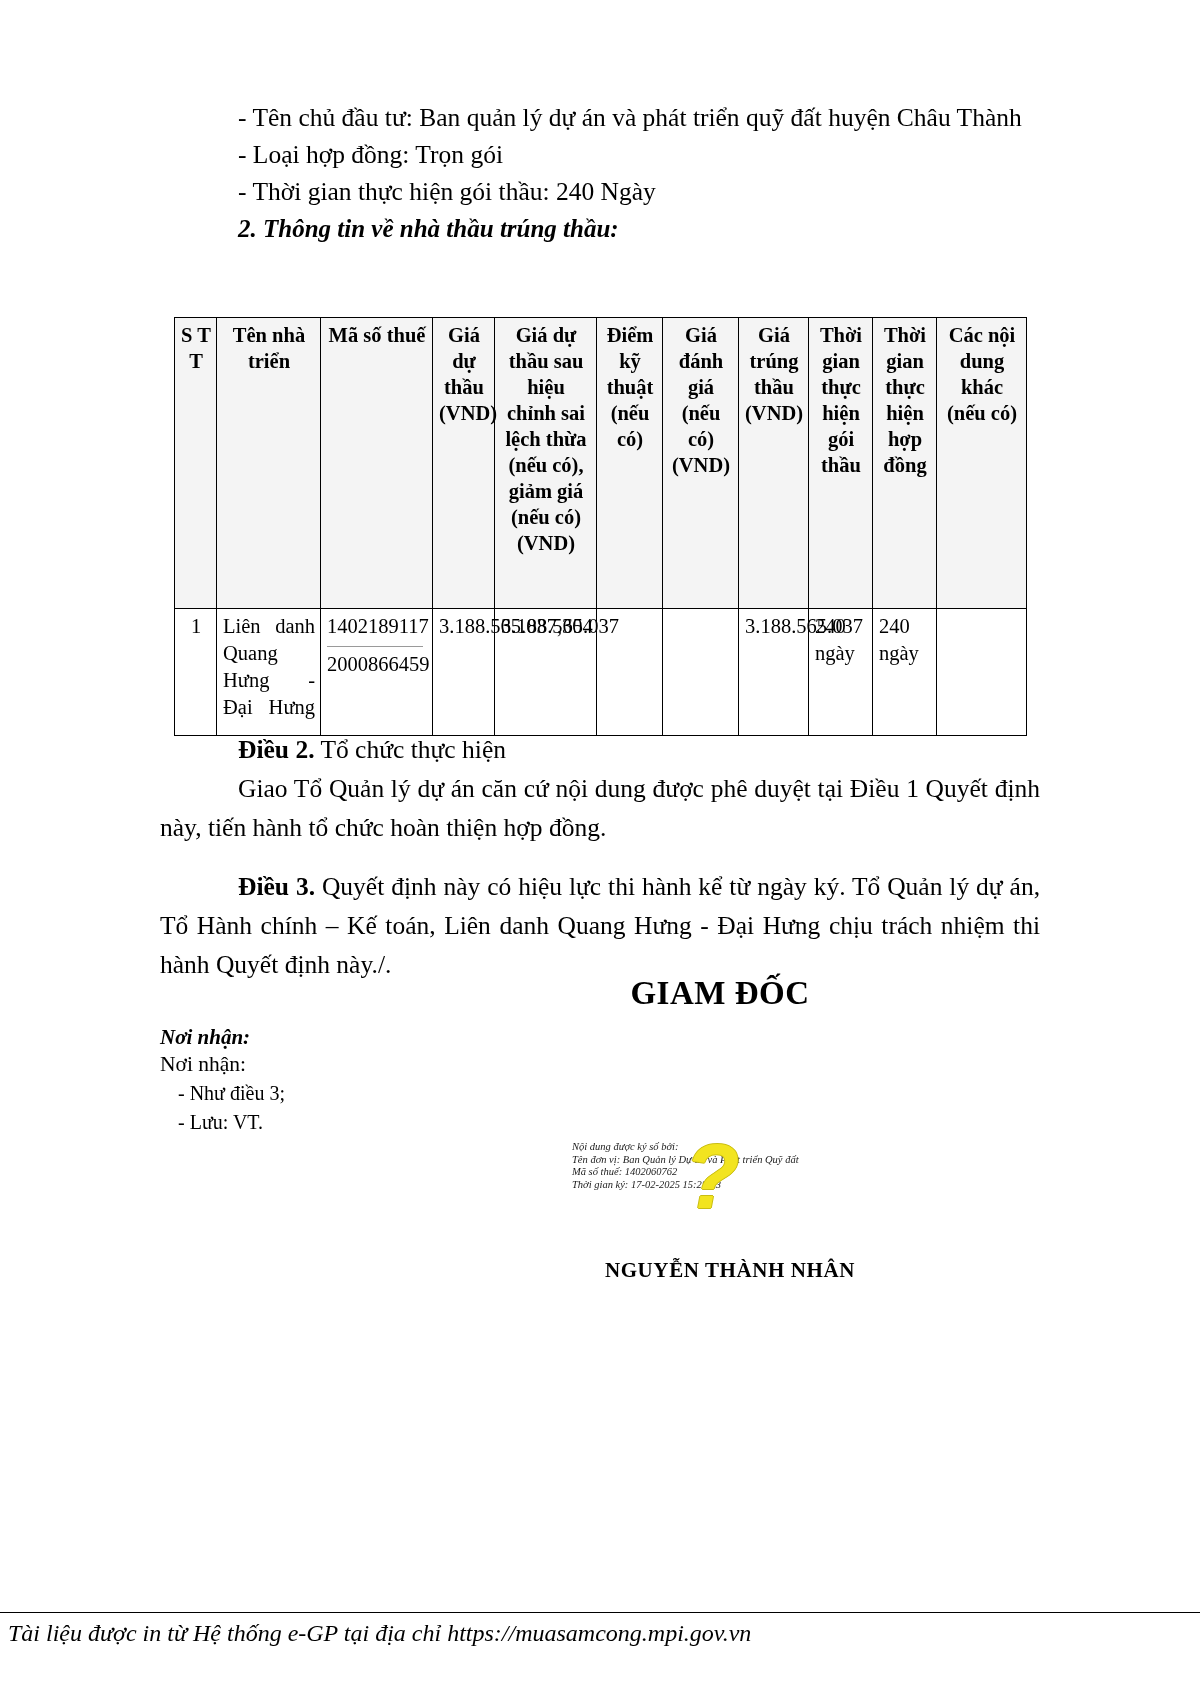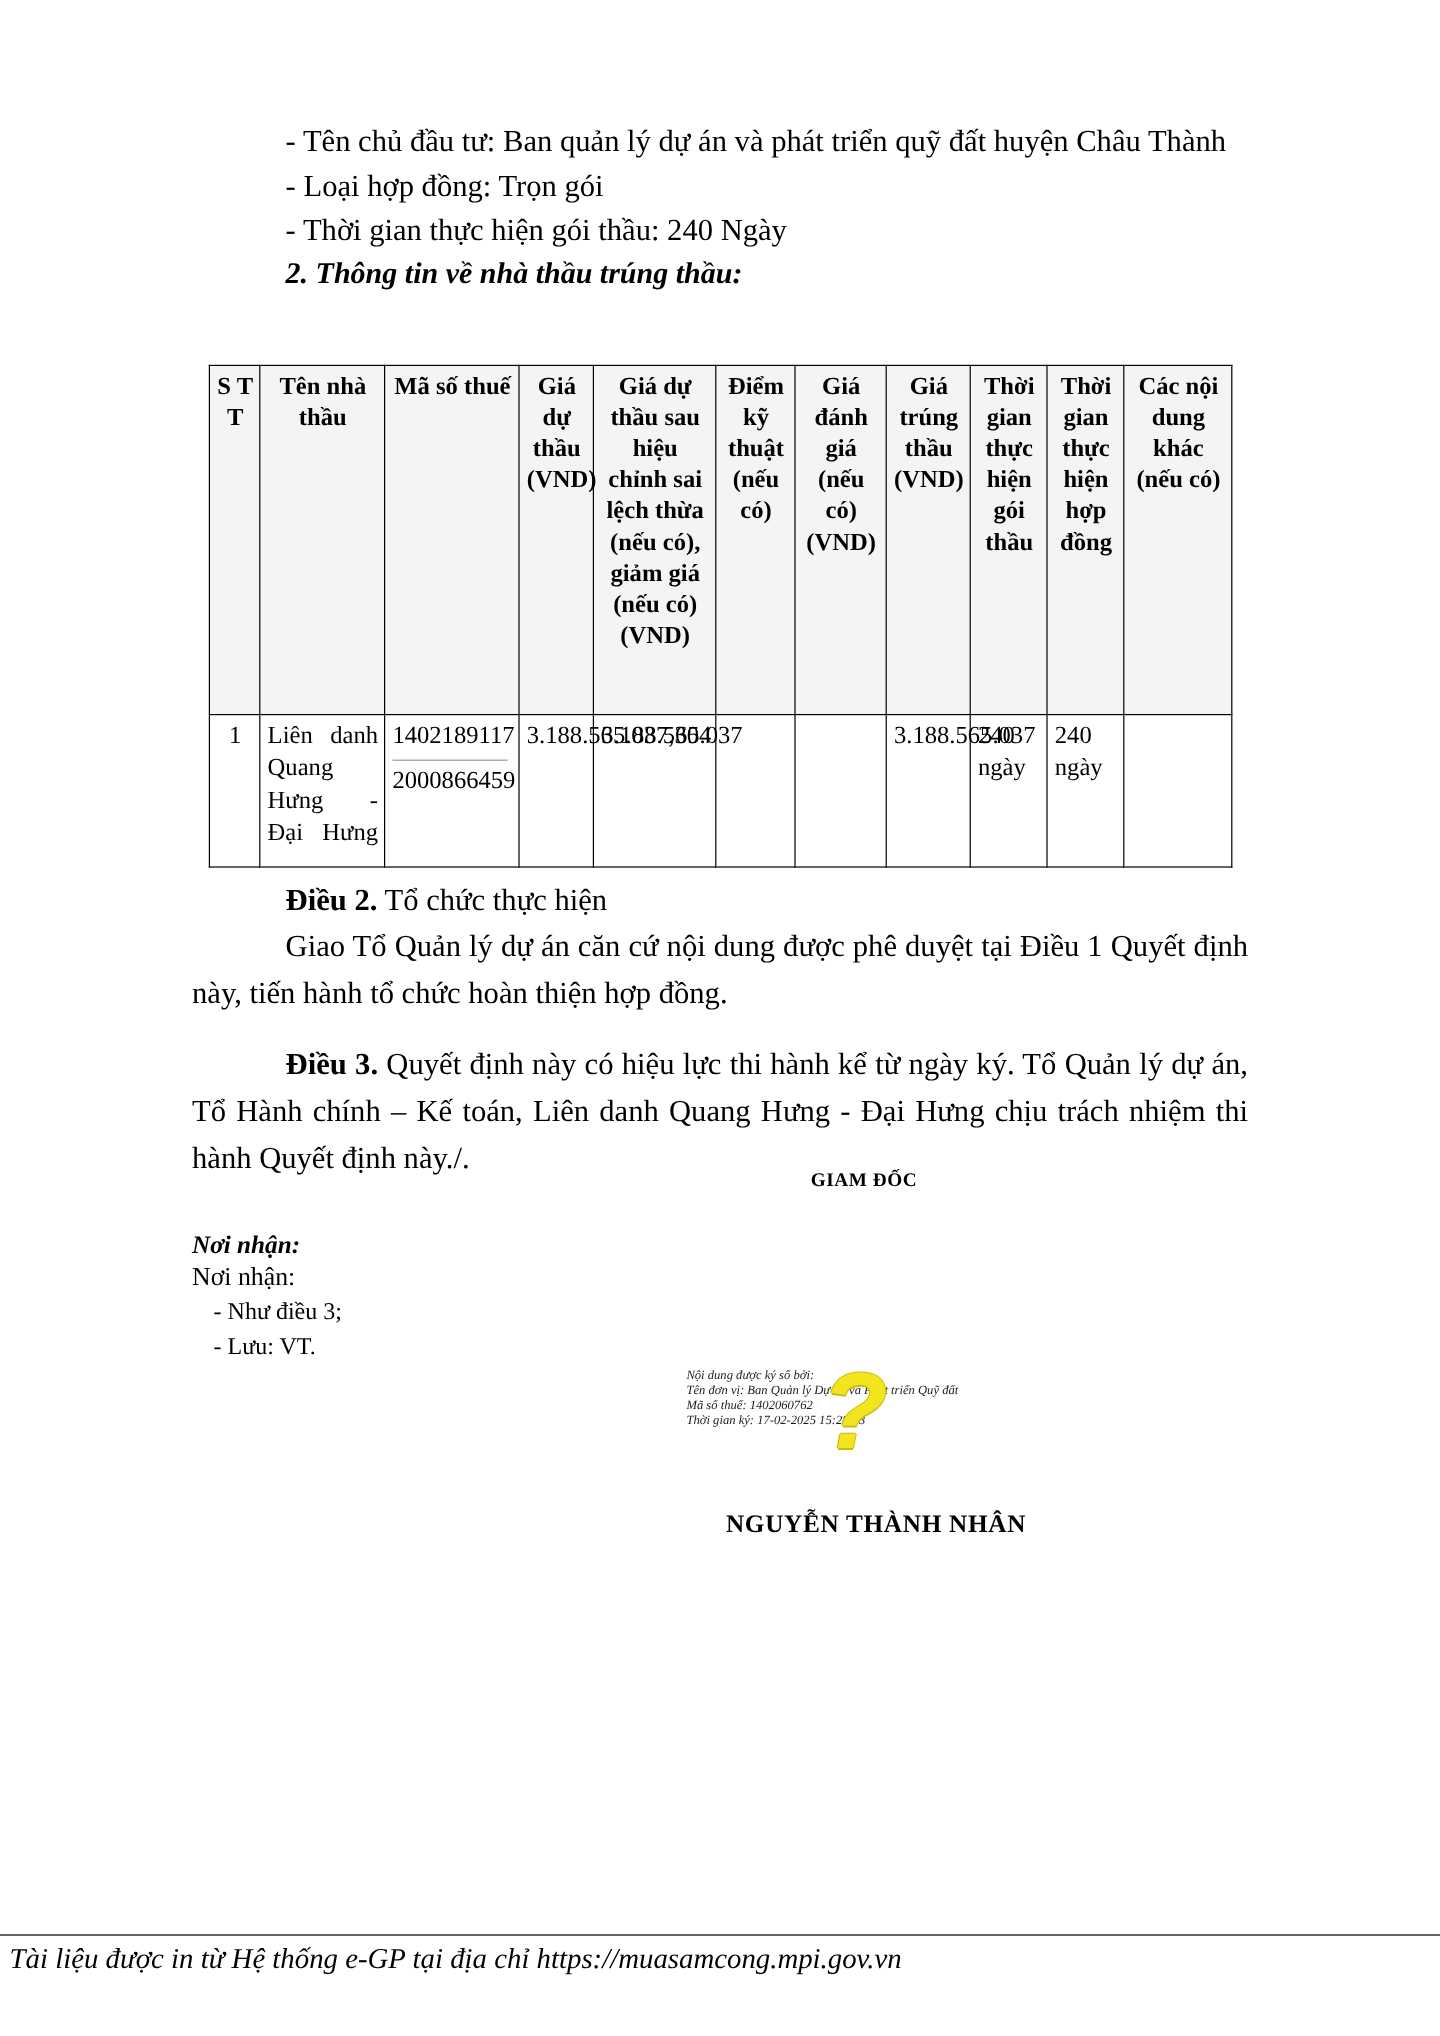--- a/index.html
+++ b/index.html
@@ -42,21 +42,21 @@
     text-indent: 78px;
     font-weight: bold;
     font-style: italic;
     font-size: 25px;
   }
 
   
   .bid-table-wrap {
     position: absolute;
     left: 162px;
-    top: 304px;
+    top: 317px;
     width: 852px;
     padding-left: 12px;
   }
   table.bid-table {
     border-collapse: collapse;
     width: 852px;
     table-layout: fixed;
   }
   table.bid-table th,
   table.bid-table td {
@@ -148,21 +148,21 @@
   }
   .noi-nhan-list li { margin-left: 18px; }
 
   .director-title {
     position: absolute;
     left: 560px;
     top: 975px;
     width: 320px;
     text-align: center;
     font-weight: bold;
-    font-size: 16px;
+    font-size: 33px;
     letter-spacing: 0.5px;
   }
   .director-name {
     position: absolute;
     left: 520px;
     top: 1258px;
     width: 420px;
     text-align: center;
     font-weight: bold;
     font-size: 21px;
@@ -241,21 +241,21 @@
           <col class="w-tech">
           <col class="w-eval">
           <col class="w-win">
         <col class="w-time1">
           <col class="w-time2">
           <col class="w-other">
       </colgroup>
       <thead>
         <tr>
           <th>S T T</th>
-          <th>Tên nhà thầu</th>
+          <th>Tên nhà triển</th>
           <th>Mã số thuế</th>
           <th>Giá dự thầu (VND)</th>
           <th>Giá dự thầu sau hiệu chỉnh sai lệch thừa (nếu có), giảm giá (nếu có) (VND)</th>
           <th>Điểm kỹ thuật (nếu có)</th>
           <th>Giá đánh giá (nếu có) (VND)</th>
           <th>Giá trúng thầu (VND)</th>
           <th>Thời gian thực hiện gói thầu</th>
           <th>Thời gian thực hiện hợp đồng</th>
           <th>Các nội dung khác (nếu có)</th>
         </tr>

